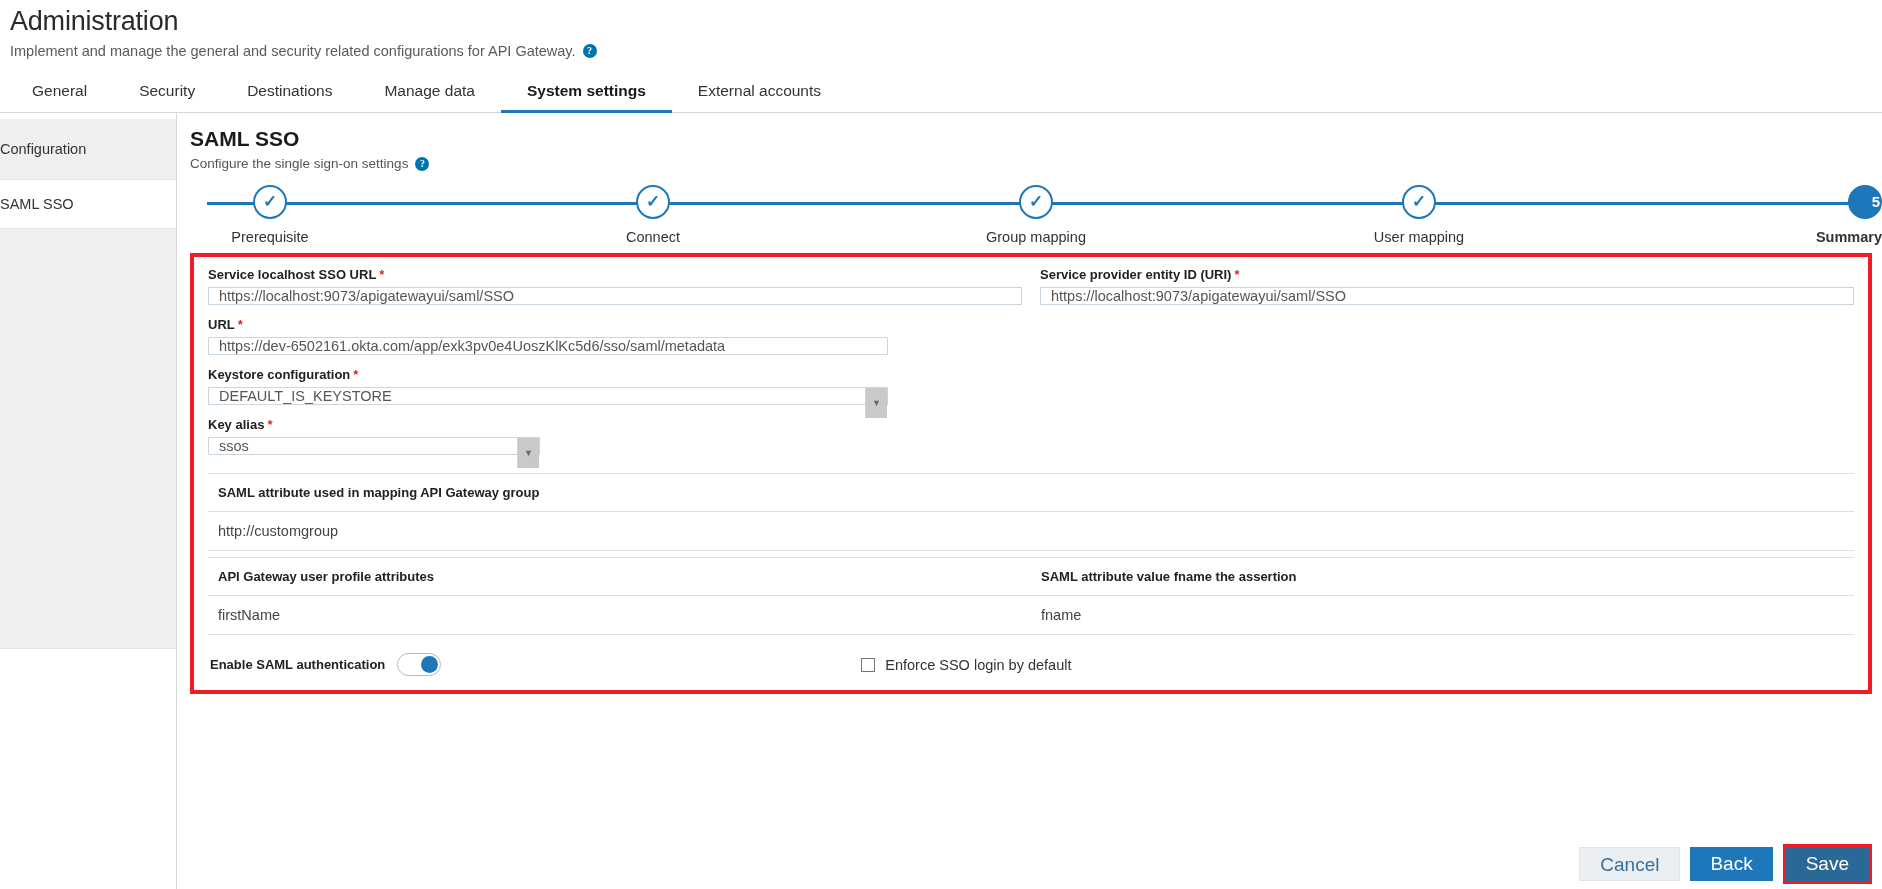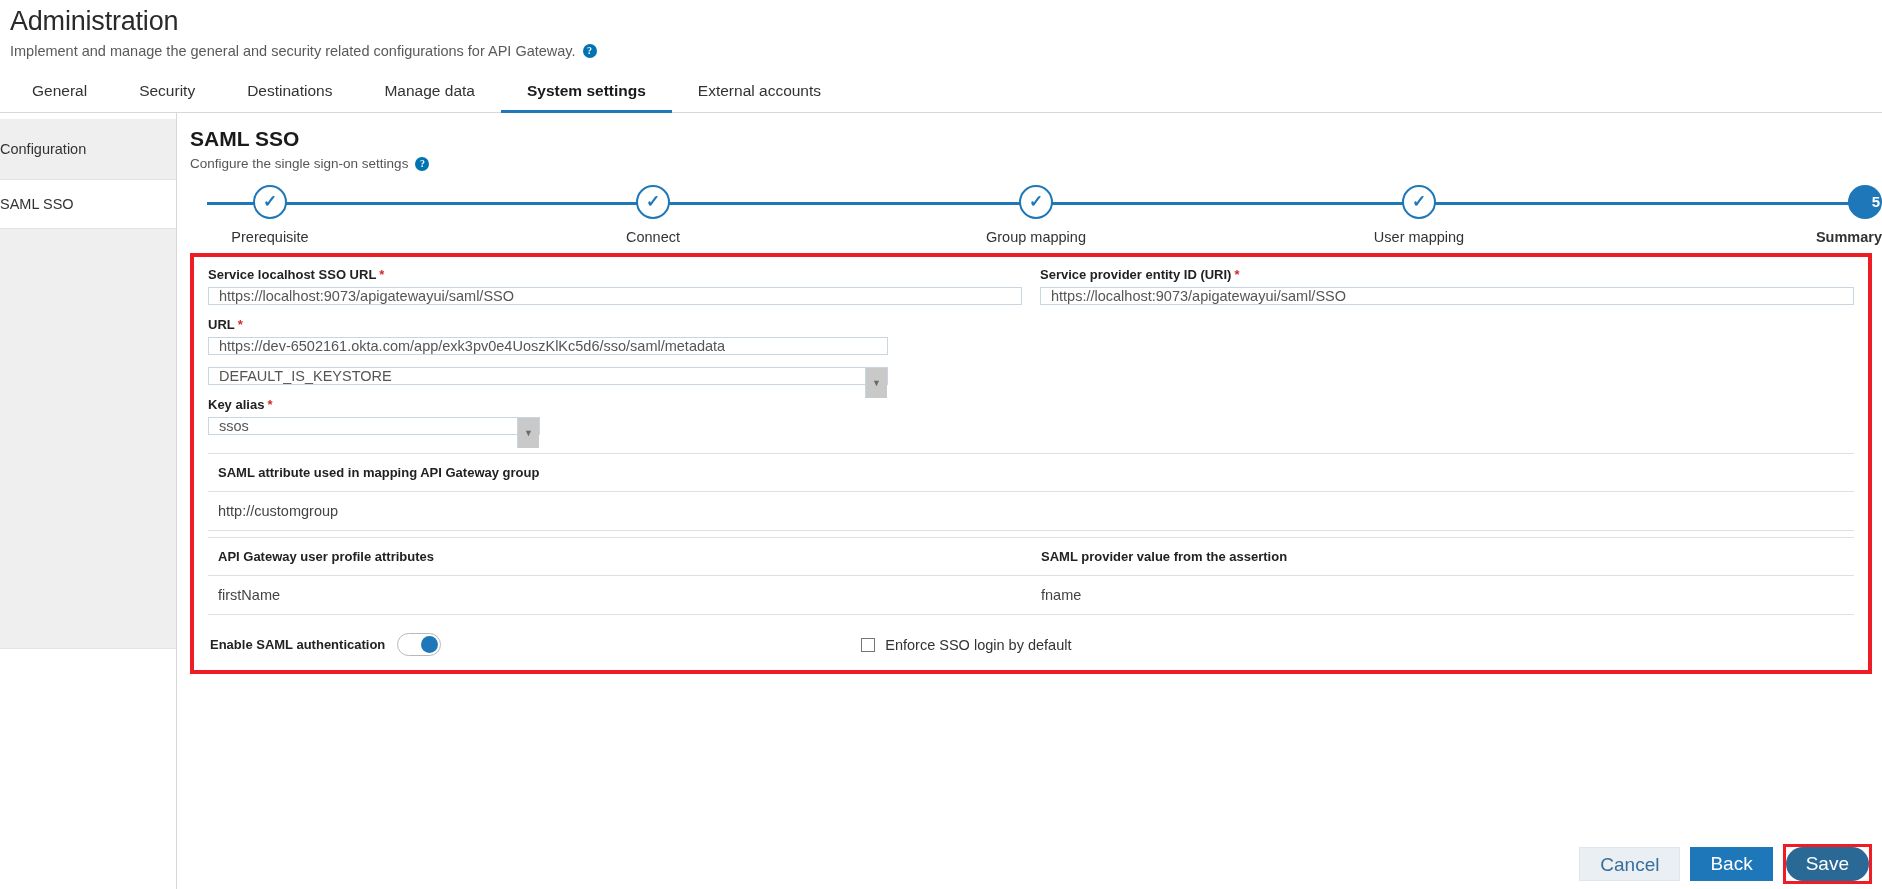--- a/index.html
+++ b/index.html
@@ -306,21 +306,21 @@
     white-space: nowrap;
   }
   .btn-cancel { background: #e9eff3; color: #3a6e9a; border: 1px solid #dde6ec; }
   .btn-primary { background: #1d77b8; color: #fff; }
   .btn-save-wrap {
     border: 3px solid #ee1c25;
     padding: 0;
     display: inline-block;
     line-height: 0;
   }
-  .btn-save { background: #2a6896; color: #fff; border-radius: 17px; }
+  .btn-save { background: #2a6896; color: #fff; }
 </style>
 </head>
 <body>
 
 <div class="page-header">
   <h1 class="page-title">Administration</h1>
   <div class="page-subtitle">
     <span>Implement and manage the general and security related configurations for API Gateway.</span>
     <span class="help-icon">?</span>
   </div>
@@ -393,20 +393,23 @@
           </div>
 
           <div class="field">
             <label class="field-label">
               <span>URL</span><span class="req">*</span>
             </label>
             <input class="text-input narrow-680" type="text" readonly="" value="https://dev-6502161.okta.com/app/exk3pv0e4UoszKlKc5d6/sso/saml/metadata" style="">
           </div>
 
           <div class="field">
+            <label class="field-label">
+              <span>Keystore configuration</span><span class="req">*</span>
+            </label>
             <div class="select-wrap narrow-680">
               <input class="text-input" type="text" readonly="" value="DEFAULT_IS_KEYSTORE" style="">
               <span class="select-arrow">▼</span>
             </div>
           </div>
 
           <div class="field">
             <label class="field-label">
               <span>Key alias</span><span class="req">*</span>
             </label>
@@ -435,21 +438,21 @@
           <tr class="body-row">
             <td>http://customgroup</td>
           </tr>
         </tbody>
       </table>
 
       <table class="tbl">
         <tbody>
           <tr class="thead-row">
             <td class="c2">API Gateway user profile attributes</td>
-            <td class="c2">SAML provider value from the assertion</td>
+            <td class="c2">SAML attribute value fname the assertion</td>
           </tr>
           <tr class="body-row">
             <td class="c2">firstName</td>
             <td class="c2">fname</td>
           </tr>
         </tbody>
       </table>
 
       <div class="bottom-ctrls">
         <span class="toggle-label">Enable SAML authentication</span>

